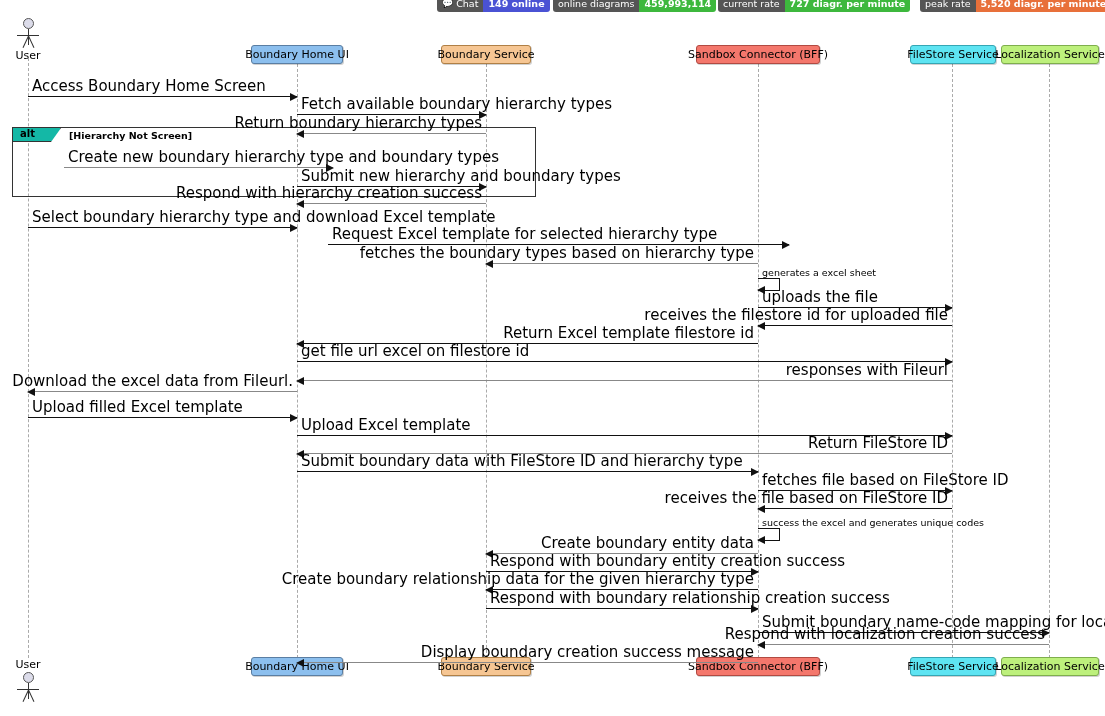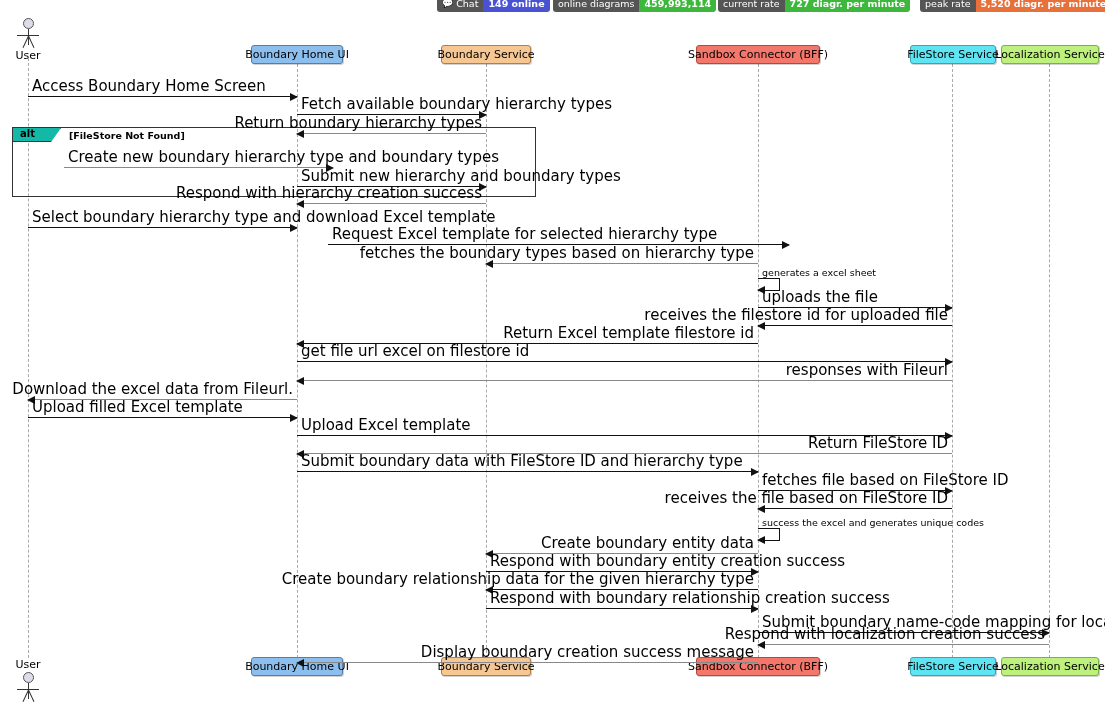--- a/index.html
+++ b/index.html
@@ -137,21 +137,21 @@
       <div class="pbox" style="left: 696px; top: 645px; width: 124px; background: rgb(244, 119, 108); border-color: rgb(177, 74, 66);">Sandbox Connector (BFF)</div>
       <div class="pbox" style="left: 910px; top: 645px; width: 86px; background: rgb(94, 228, 242); border-color: rgb(53, 166, 180);">FileStore Service</div>
       <div class="pbox" style="left: 1001px; top: 645px; width: 98px; background: rgb(189, 240, 124); border-color: rgb(127, 174, 77);">Localization Service</div>
     </div>
 
   <div class="frag" id="alt-frag" style="left:12px;top:115px;width:524px;height:70px;">
     <div class="fragtab" style="left:0;top:0;width:48px;">
       <span>alt</span>
       <div class="corner"></div>
     </div>
-    <div class="fragcond" style="left:56px;top:2px;">[FileStore Not Found]</div>
+    <div class="fragcond" style="left:56px;top:2px;">[Hierarchy Not Screen]</div>
   </div>
 
   <div id="messages">
       <div class="msg" style="left: 28px; top: 84px; width: 269px;">
         <div class="ah right"></div>
         <div class="lbl r">Access Boundary Home Screen</div>
       </div>
       <div class="msg" style="left: 297px; top: 102px; width: 189px;">
         <div class="ah right"></div>
         <div class="lbl r">Fetch available boundary hierarchy types</div>
@@ -201,21 +201,21 @@
         <div class="lbl l">Return Excel template filestore id</div>
       </div>
       <div class="msg" style="left: 297px; top: 349px; width: 655px;">
         <div class="ah right"></div>
         <div class="lbl r">get file url excel on filestore id</div>
       </div>
       <div class="msg light" style="left: 297px; top: 368px; width: 655px;">
         <div class="ah left"></div>
         <div class="lbl l">responses with Fileurl</div>
       </div>
-      <div class="msg light" style="left: 28px; top: 387px; width: 269px; text-align: right;">
+      <div class="msg light" style="left: 28px; top: 379px; width: 269px; text-align: right;">
         <div class="ah left"></div>
         <div class="lbl l">Download the excel data from Fileurl.</div>
       </div>
       <div class="msg" style="left: 28px; top: 405px; width: 269px;">
         <div class="ah right"></div>
         <div class="lbl r">Upload filled Excel template</div>
       </div>
       <div class="msg" style="left: 297px; top: 423px; width: 655px;">
         <div class="ah right"></div>
         <div class="lbl r">Upload Excel template</div>

